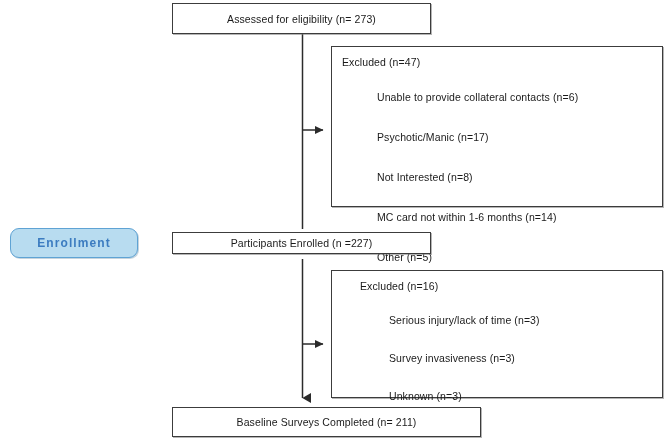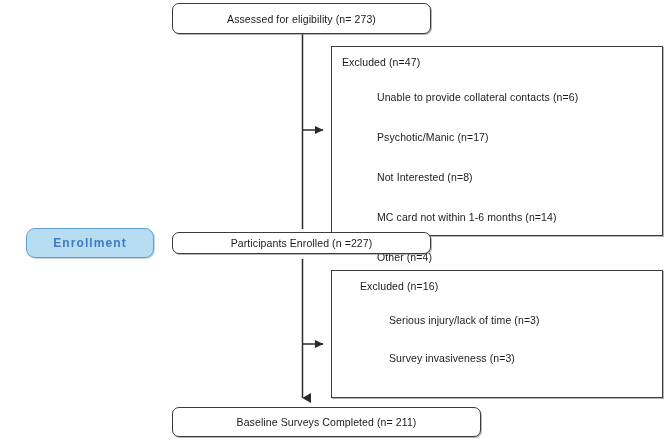--- a/index.html
+++ b/index.html
@@ -29,21 +29,20 @@
     box-shadow: 1px 1px 0 rgba(120,120,120,0.55);
   }
   .box-center {
     display: flex;
     align-items: center;
     justify-content: center;
     text-align: right;
     font-size: 10.5px;
     letter-spacing: 0.1px;
     color: #1a1a1a;
-    border-radius: 7px;
   }
   .excl-box {
     padding: 7px 0 6px 10px;
     display: flex;
     flex-direction: column;
     justify-content: flex-start;
   }
   .excl-head {
     font-size: 10.5px;
     color: #1a1a1a;
@@ -109,41 +108,42 @@
 
     <line x1="302.5" y1="259" x2="302.5" y2="398" stroke="#2b2b2b" stroke-width="1.5" marker-end="url(#arrowD)"></line>
 
     <line x1="302.5" y1="344" x2="323" y2="344" stroke="#2b2b2b" stroke-width="1.5" marker-end="url(#arrowR)"></line>
   </svg>
 
   <div class="box box-center" id="assessed-box" style="left:172px; top:3px; width:259px; height:31px;">
     <span>Assessed for eligibility (n= 273)</span>
   </div>
 
-  <div class="box excl-box" id="excluded-box-1" style="left:331px; top:46px; width:332px; height:190px;">
+  <div class="box excl-box" id="excluded-box-1" style="left:331px; top:46px; width:332px; height:161px;">
     <div class="excl-head">Excluded (n=47)</div>
     <div class="excl-item">Unable to provide collateral contacts (n=6)</div>
     <div class="excl-item">Psychotic/Manic (n=17)</div>
     <div class="excl-item">Not Interested (n=8)</div>
     <div class="excl-item">MC card not within 1-6 months (n=14)</div>
-    <div class="excl-item">Other (n=4)</div>
+    <div class="excl-item">Other (n=5)</div>
   </div>
 
-  <div class="stage-label" id="label-enrollment" style="left:10px; top:228px; width:128px; height:30px;margin-left:16px;">
+  <div class="stage-label" id="label-enrollment" style="left:10px; top:228px; width:128px; height:30px;">
     <span>Enrollment</span>
   </div>
 
   <div class="box box-center" id="enrolled-box" style="left:172px; top:232px; width:259px; height:22px;">
     <span>Participants Enrolled (n =227)</span>
   </div>
 
   <div class="box excl-box" id="excluded-box-2" style="left:331px; top:270px; width:332px; height:128px;padding-left:28px;">
     <div class="excl-head">Excluded (n=16)</div>
     <div class="excl-item tight">Serious injury/lack of time (n=3)</div>
     <div class="excl-item tight">Survey invasiveness (n=3)</div>
+    <div class="excl-item tight">Unknown (n=3)</div>
   </div>
 
   <div class="stage-label" id="label-completed" style="left:10px; top:406px; width:128px; height:44px;margin-top:44px;">
     <span>Completed</span>
   </div>
 
   <div class="box box-center" id="completed-box" style="left:172px; top:407px; width:309px; height:30px;">
     <span>Baseline Surveys Completed (n= 211)</span>
   </div>
 

